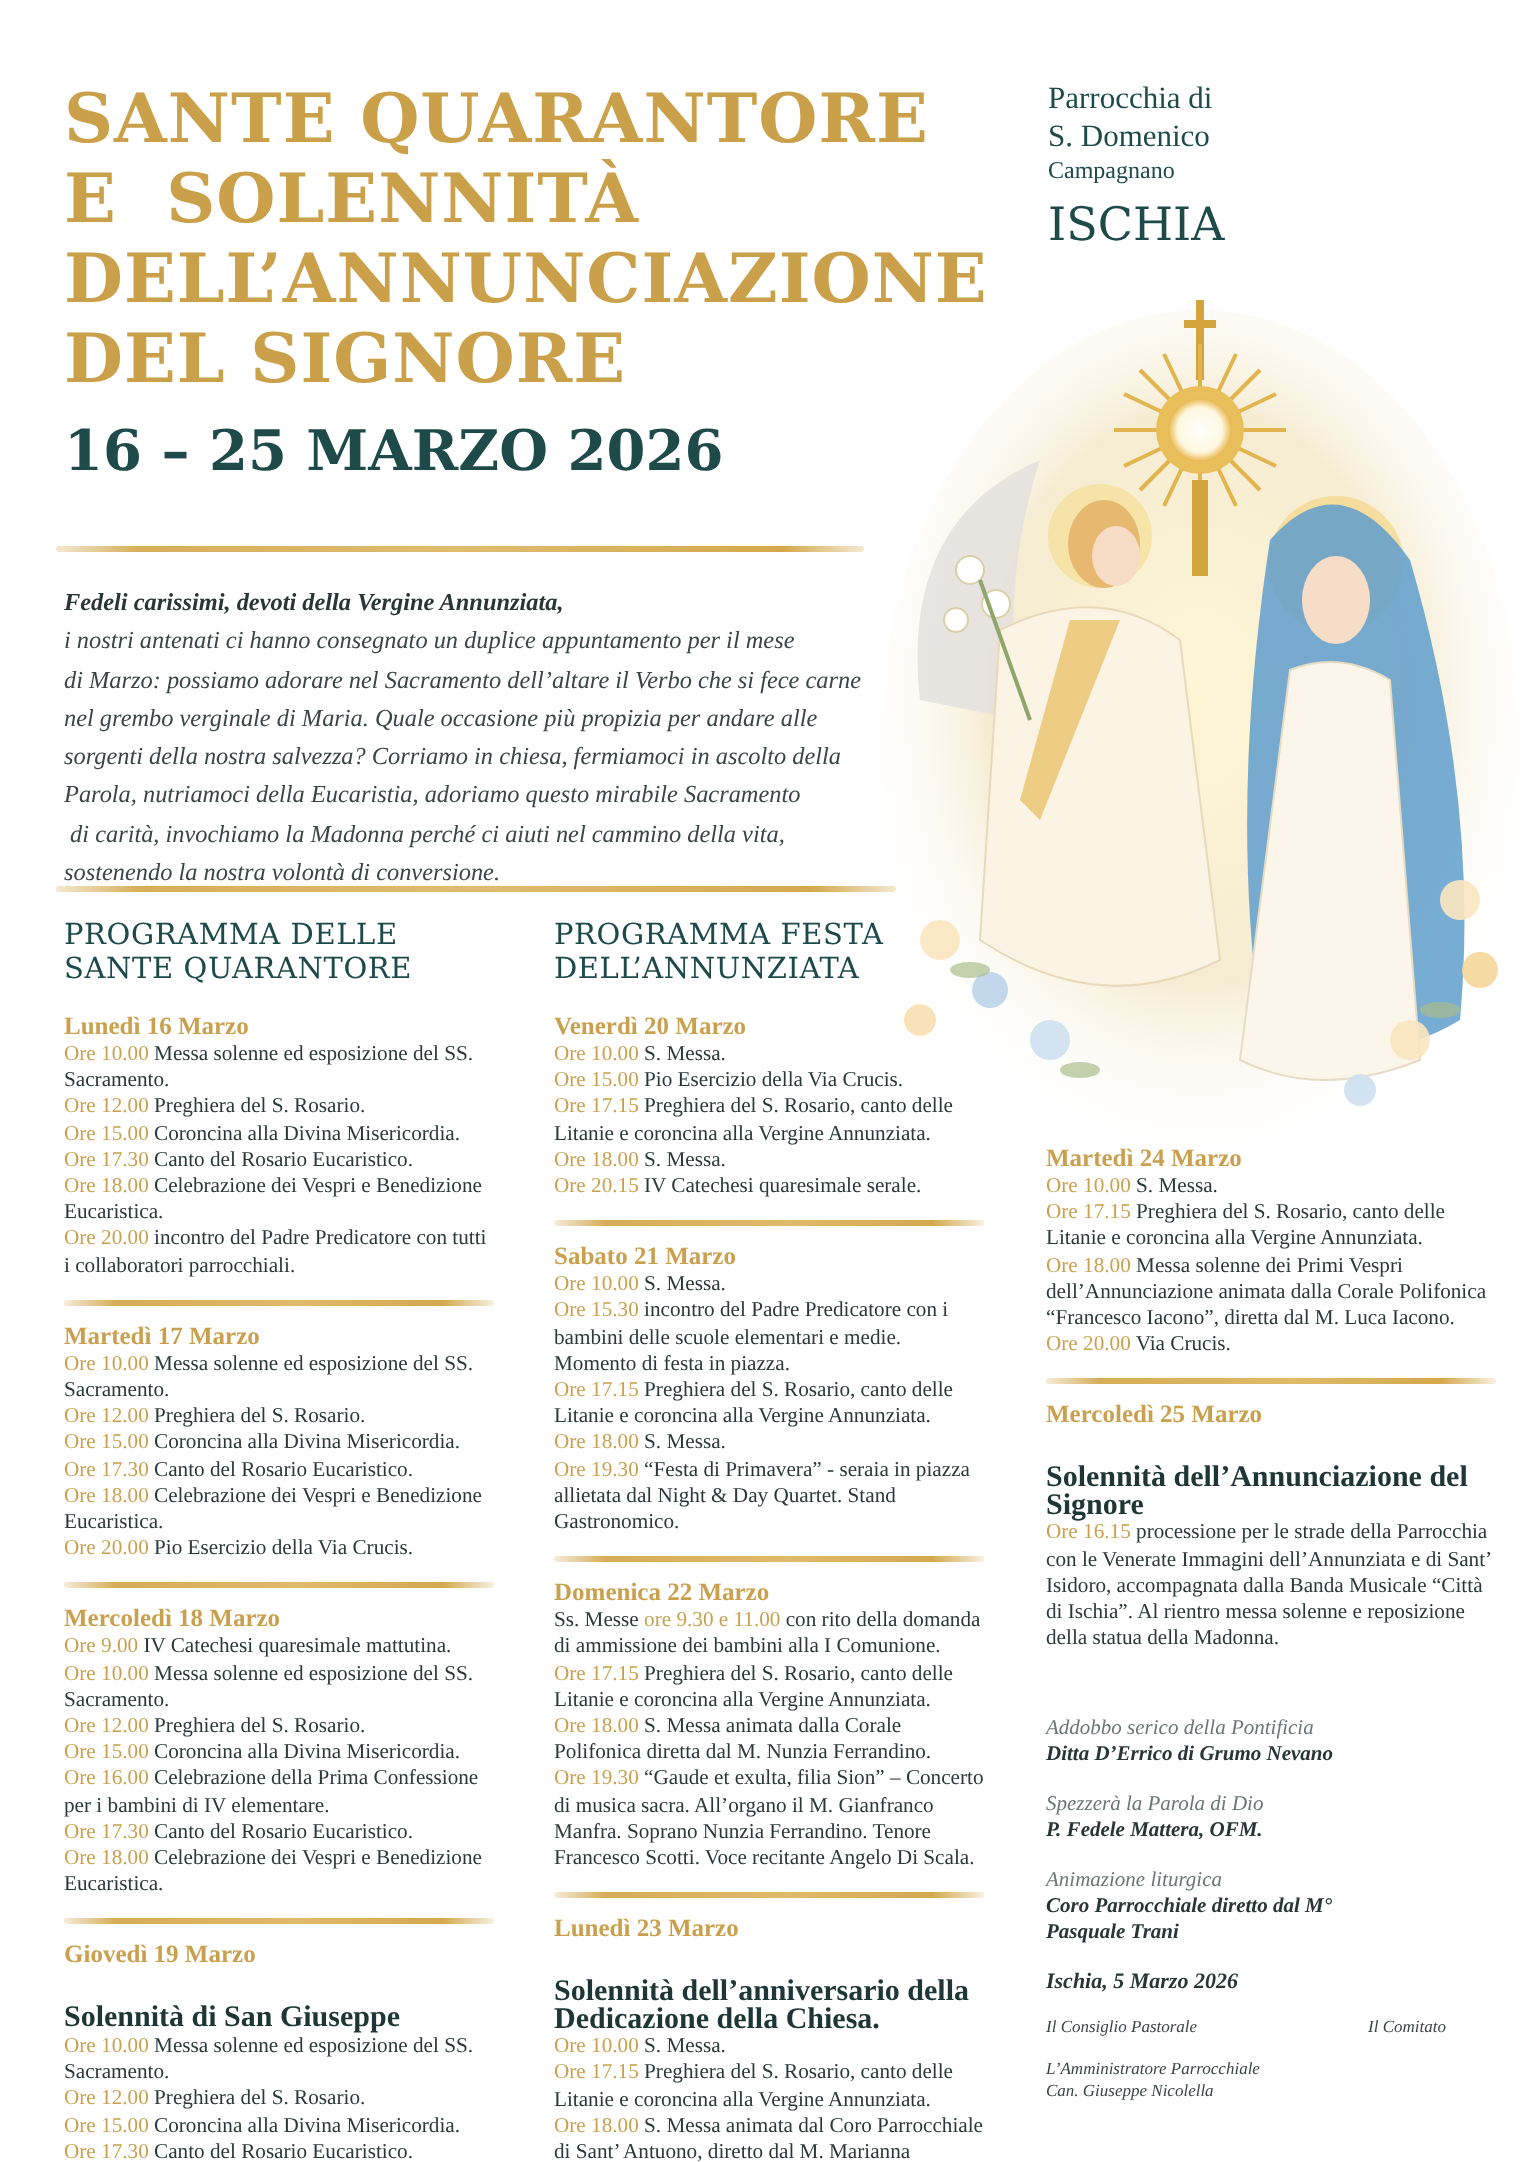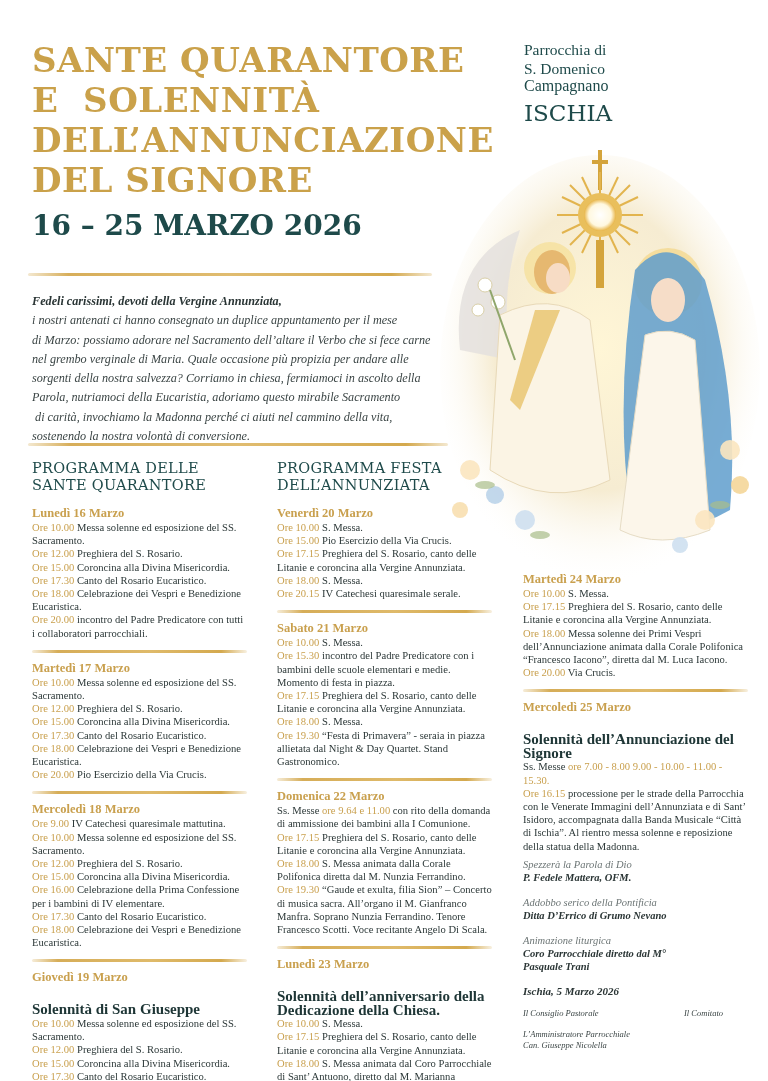--- a/index.html
+++ b/index.html
@@ -5,21 +5,21 @@
   * { box-sizing: border-box; margin: 0; padding: 0; }
   html, body { width: 768px; height: 1081px; background: #ffffff; overflow: hidden; }
   body { position: relative; font-family: "Liberation Serif", "DejaVu Serif", serif; color: #2a3a3a; }
 
   .title-block { position: absolute; left: 32px; top: 40px; width: 480px; }
   .title-line { font-family: "DejaVu Serif", serif; font-weight: bold; color: #caa14a; font-size: 34px; line-height: 40px; letter-spacing: 0.5px; white-space: nowrap; }
   .dates { font-family: "DejaVu Serif", serif; font-weight: bold; color: #1e4a4a; font-size: 28px; line-height: 36px; margin-top: 8px; white-space: nowrap; }
 
   .parish { position: absolute; left: 524px; top: 40px; width: 230px; color: #1e4a4a; font-weight: normal; }
   .parish .pl { font-size: 15.5px; line-height: 19px; }
-  .parish .small { font-size: 16px; line-height: 15px; }
+  .parish .small { font-size: 12px; line-height: 15px; }
   .parish .city { font-size: 23px; line-height: 28px; margin-top: 6px; font-family: "DejaVu Serif", serif; }
 
   .divider { position: absolute; height: 3px; background: linear-gradient(90deg, rgba(217,180,100,0.3), #d7ae5a 10%, #e0bc70 50%, #d4a94e 90%, rgba(217,180,100,0.3)); border-radius: 2px; }
 
   .intro { position: absolute; left: 32px; top: 292px; width: 420px; font-style: italic; font-size: 12.2px; line-height: 19.3px; color: #3b4545; }
   .intro .greeting { font-weight: bold; color: #2a3535; }
 
   .art { position: absolute; left: 440px; top: 150px; width: 320px; height: 440px; }
 
   .col { position: absolute; font-size: 10.6px; line-height: 13.2px; color: #2c3838; }
@@ -214,21 +214,21 @@
     <div><span class="ev-time">Ore 10.00</span> <span>S. Messa.</span></div>
     <div><span class="ev-time">Ore 15.30</span> <span>incontro del Padre Predicatore con i bambini delle scuole elementari e medie. Momento di festa in piazza.</span></div>
     <div><span class="ev-time">Ore 17.15</span> <span>Preghiera del S. Rosario, canto delle Litanie e coroncina alla Vergine Annunziata.</span></div>
     <div><span class="ev-time">Ore 18.00</span> <span>S. Messa.</span></div>
     <div><span class="ev-time">Ore 19.30</span> <span>“Festa di Primavera” - seraia in piazza allietata dal Night &amp; Day Quartet. Stand Gastronomico.</span></div>
   </div>
   <div class="sep"></div>
 
   <div class="day">
     <div class="day-title">Domenica 22 Marzo</div>
-    <div><span>Ss. Messe </span><span class="ev-time">ore 9.64 e 11.00</span> <span>con rito della domanda di ammissione dei bambini alla I Comunione.</span></div>
+    <div><span>Ss. Messe </span><span class="ev-time">ore 9.30 e 11.00</span> <span>con rito della domanda di ammissione dei bambini alla I Comunione.</span></div>
     <div><span class="ev-time">Ore 17.15</span> <span>Preghiera del S. Rosario, canto delle Litanie e coroncina alla Vergine Annunziata.</span></div>
     <div><span class="ev-time">Ore 18.00</span> <span>S. Messa animata dalla Corale Polifonica diretta dal M. Nunzia Ferrandino.</span></div>
     <div><span class="ev-time">Ore 19.30</span> <span>“Gaude et exulta, filia Sion” – Concerto di musica sacra. All’organo il M. Gianfranco Manfra. Soprano Nunzia Ferrandino. Tenore Francesco Scotti. Voce recitante Angelo Di Scala.</span></div>
   </div>
   <div class="sep"></div>
 
   <div class="day">
     <div class="day-title">Lunedì 23 Marzo</div>
     <div class="day-sub">Solennità dell’anniversario della Dedicazione della Chiesa.</div>
     <div><span class="ev-time">Ore 10.00</span> <span>S. Messa.</span></div>
@@ -243,33 +243,32 @@
     <div><span class="ev-time">Ore 10.00</span> <span>S. Messa.</span></div>
     <div><span class="ev-time">Ore 17.15</span> <span>Preghiera del S. Rosario, canto delle Litanie e coroncina alla Vergine Annunziata.</span></div>
     <div><span class="ev-time">Ore 18.00</span> <span>Messa solenne dei Primi Vespri dell’Annunciazione animata dalla Corale Polifonica “Francesco Iacono”, diretta dal M. Luca Iacono.</span></div>
     <div><span class="ev-time">Ore 20.00</span> <span>Via Crucis.</span></div>
   </div>
   <div class="sep"></div>
 
   <div class="day">
     <div class="day-title">Mercoledì 25 Marzo</div>
     <div class="day-sub">Solennità dell’Annunciazione del Signore</div>
-    <div><span>Ss. Messe </span><span class="ev-time">ore 7.00 - 8.00 9.00 - 10.00 - 11.00 - 15.30.</span></div>
     <div><span class="ev-time">Ore 16.15</span> <span>processione per le strade della Parrocchia con le Venerate Immagini dell’Annunziata e di Sant’ Isidoro, accompagnata dalla Banda Musicale “Città di Ischia”. Al rientro messa solenne e reposizione della statua della Madonna.</span></div>
   </div>
 </div>
 
 <div class="credits">
+  <div class="grp">
+    <div class="lab">Addobbo serico della Pontificia</div>
+    <div class="val">Ditta D’Errico di Grumo Nevano</div>
+  </div>
   <div class="grp">
     <div class="lab">Spezzerà la Parola di Dio</div>
     <div class="val">P. Fedele Mattera, OFM.</div>
-  </div>
-  <div class="grp">
-    <div class="lab">Addobbo serico della Pontificia</div>
-    <div class="val">Ditta D’Errico di Grumo Nevano</div>
   </div>
   <div class="grp">
     <div class="lab">Animazione liturgica</div>
     <div class="val" style="width:150px">Coro Parrocchiale diretto dal M° Pasquale Trani</div>
   </div>
   <div class="place-date">Ischia, 5 Marzo 2026</div>
   <div class="signs">
     <div class="row">
       <span>Il Consiglio Pastorale</span>
       <span>Il Comitato</span>

